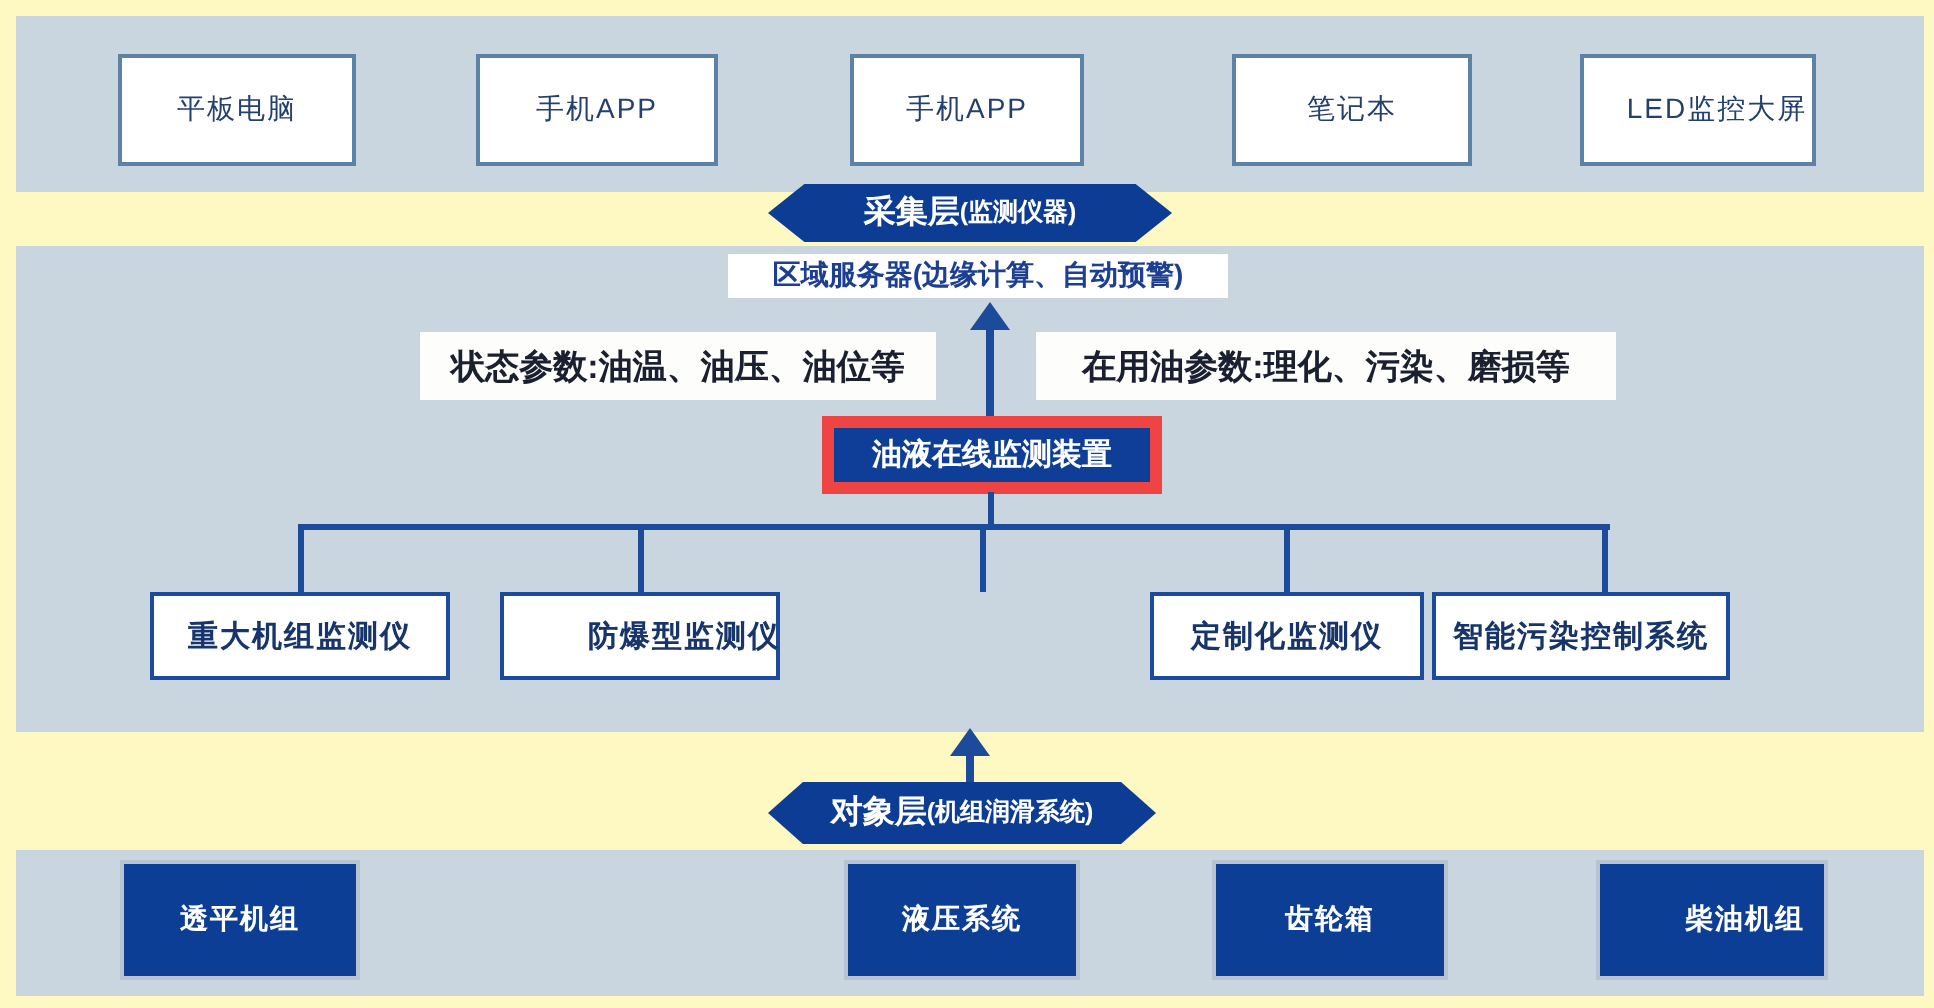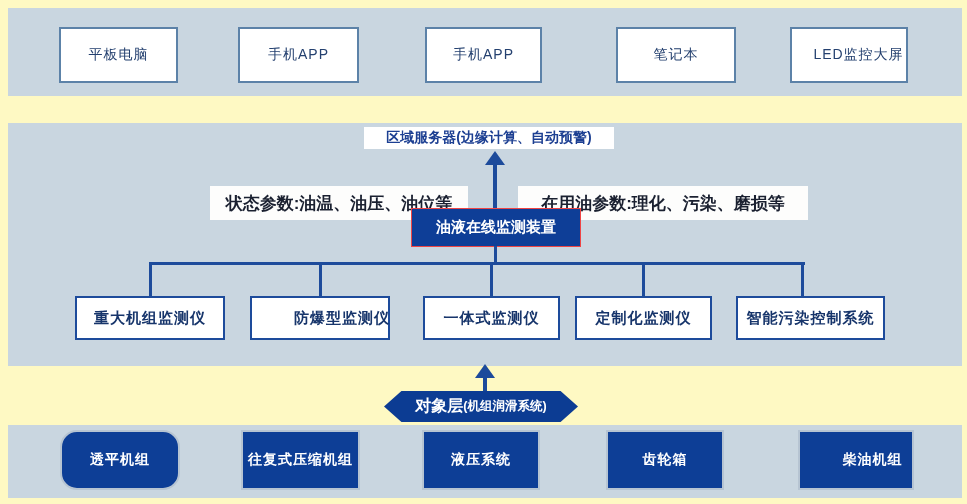--- a/index.html
+++ b/index.html
@@ -39,27 +39,27 @@
   .banner.object{left:384px;top:391px;width:194px;height:31px;}
 
   .server-node{
     position:absolute;left:364px;top:127px;width:250px;height:22px;
     background:#ffffff;color:#1c3f92;font-size:14px;font-weight:bold;
     display:flex;align-items:center;justify-content:center;white-space:nowrap;
   }
   .param-label{
     position:absolute;top:166px;height:34px;background:#fdfdfc;
     color:#1a2030;font-size:17px;font-weight:bold;
-    display:flex;align-items:center;justify-content:center;white-space:nowrap;margin-top:20px;
+    display:flex;align-items:center;justify-content:center;white-space:nowrap;
   }
   .param-label.left{left:210px;width:258px;}
   .param-label.right{left:518px;width:290px;}
   .device-node{
     position:absolute;left:411px;top:208px;width:170px;height:39px;
-    background:#0e3e97;border:1px solid #ef4444;box-sizing:border-box;
+    background:#0e3e97;border:6px solid #ef4444;box-sizing:border-box;
     color:#ffffff;font-size:15px;font-weight:bold;
     display:flex;align-items:center;justify-content:center;white-space:nowrap;
   }
 
   .line{position:absolute;background:#1d4b9b;}
   .h-line{left:149px;top:262px;width:656px;height:3px;}
   .stub{left:494px;top:246px;width:3px;height:18px;}
   .drop{top:262px;width:3px;height:34px;}
 
   .up-arrow{position:absolute;width:20px;}
@@ -82,20 +82,24 @@
   <div class="band top"></div>
   <div class="band mid"></div>
   <div class="band bottom"></div>
 
   <div class="node terminal-node" style="left:59px;width:119px;">平板电脑</div>
   <div class="node terminal-node" style="left:238px;width:121px;">手机APP</div>
   <div class="node terminal-node" style="left:425px;width:117px;">手机APP</div>
   <div class="node terminal-node" style="left:616px;width:120px;">笔记本</div>
   <div class="node terminal-node" style="left:790px;width:118px;padding-left:19px;">LED监控大屏</div>
 
+  <div class="banner collection">
+    <span class="main">采集层</span>
+      <span class="sub">(监测仪器)</span>
+  </div>
 
   <div class="server-node">区域服务器(边缘计算、自动预警)</div>
 
   <div class="up-arrow a1">
     <div class="head"></div>
     <div class="shaft"></div>
   </div>
 
   <div class="param-label left">状态参数:油温、油压、油位等</div>
   <div class="param-label right">在用油参数:理化、污染、磨损等</div>
@@ -105,33 +109,31 @@
   <div class="line stub"></div>
   <div class="line h-line"></div>
   <div class="line drop" style="left:149px;"></div>
   <div class="line drop" style="left:319px;"></div>
   <div class="line drop" style="left:490px;"></div>
   <div class="line drop" style="left:642px;"></div>
   <div class="line drop" style="left:801px;"></div>
 
   <div class="node instrument-node" style="left:75px;width:150px;">重大机组监测仪</div>
   <div class="node instrument-node" style="left:250px;width:140px;padding-left:44px;">防爆型监测仪</div>
-  <div class="node instrument-node" style="left:423px;width:137px;">一体式监测仪</div>
   <div class="node instrument-node" style="left:575px;width:137px;">定制化监测仪</div>
-  <div class="node instrument-node" style="left:736px;width:149px;">智能污染控制系统</div>
+  <div class="node instrument-node" style="left:716px;width:149px;">智能污染控制系统</div>
 
   <div class="up-arrow a2">
     <div class="head"></div>
     <div class="shaft"></div>
   </div>
 
   <div class="banner object">
     <span class="main">对象层 </span>
       <span class="sub">(机组润滑系统)</span>
   </div>
 
-  <div class="node equipment-node" style="left:60px;width:120px;border-radius:17px;">透平机组</div>
-  <div class="node equipment-node" style="left:241px;width:119px;">往复式压缩机组</div>
+  <div class="node equipment-node" style="left:60px;width:120px;">透平机组</div>
   <div class="node equipment-node" style="left:422px;width:118px;">液压系统</div>
   <div class="node equipment-node" style="left:606px;width:118px;">齿轮箱</div>
   <div class="node equipment-node" style="left:798px;width:116px;padding-left:33px;">柴油机组</div>
 
 </div>
 
 </body></html>

